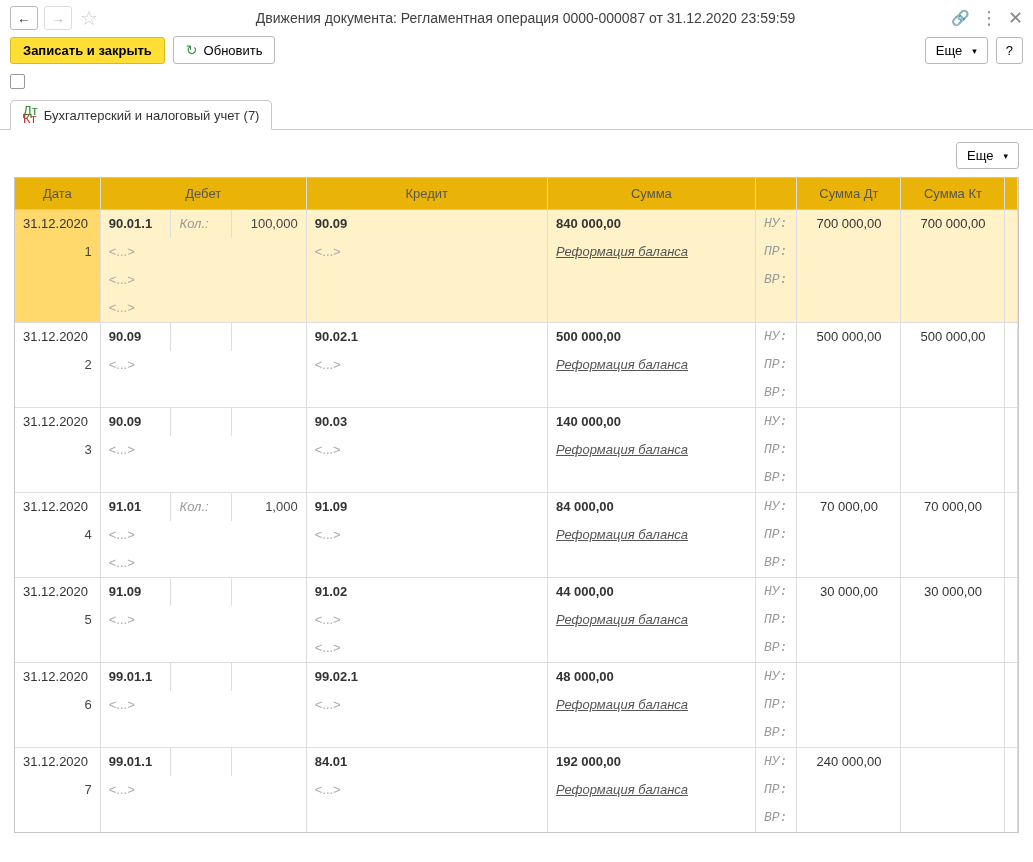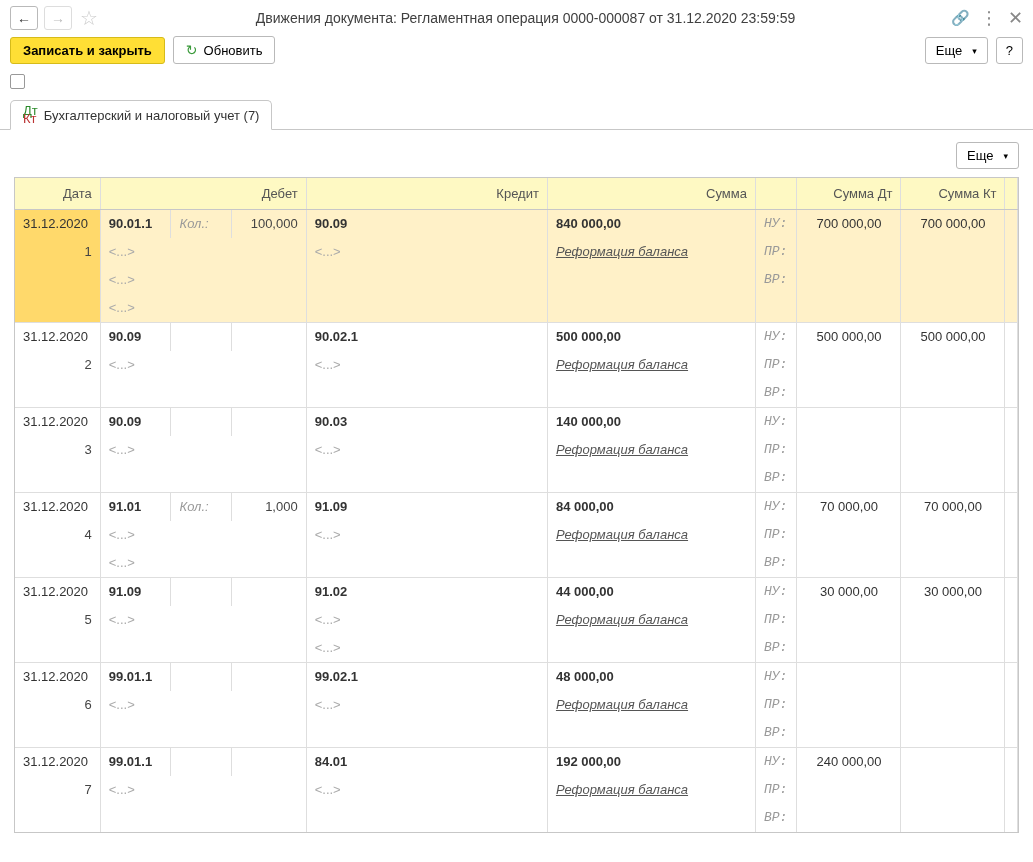--- a/index.html
+++ b/index.html
@@ -52,21 +52,21 @@
   .tab{border:1px solid #c7c7c7; border-bottom:1px solid #fff; border-radius:5px 5px 0 0;
        padding:6px 12px; background:#fff; position:relative; top:1px; display:flex; align-items:center; gap:6px;}
   .dtkt-icon{font-size:13px; line-height:8px;}
   .dtkt-icon .dt{color:#2a8a2a; display:block;}
   .dtkt-icon .kt{color:#b33; display:block;}
   .body-area{padding:12px 14px;}
   .grid-toolbar{display:flex; justify-content:flex-end; margin-bottom:8px;}
   .grid{border:1px solid #c7c7c7;}
   table{border-collapse:collapse; width:100%; table-layout:fixed;}
   th,td{border-right:1px solid #dedede; padding:0;}
-  th{background:#fef9c3; text-align:right; font-weight:normal; color:#555; padding:8px 8px; border-bottom:1px solid #c7c7c7;}
+  th{background:#eab308; text-align:center; font-weight:normal; color:#555; padding:8px 8px; border-bottom:1px solid #c7c7c7;}
   .block{}
   .block.sel{background:#fff1c8;}
   .block-sep td{border-top:1px solid #dedede;}
   .cell{padding:6px 8px; min-height:28px;}
   .date-cell{color:#333;}
   .num-cell{text-align:right; color:#444;}
   .bold{font-weight:bold;}
   .muted{color:#999; font-style:italic;}
   .placeholder{color:#aaa;}
   .amount-cell{font-weight:bold;}

